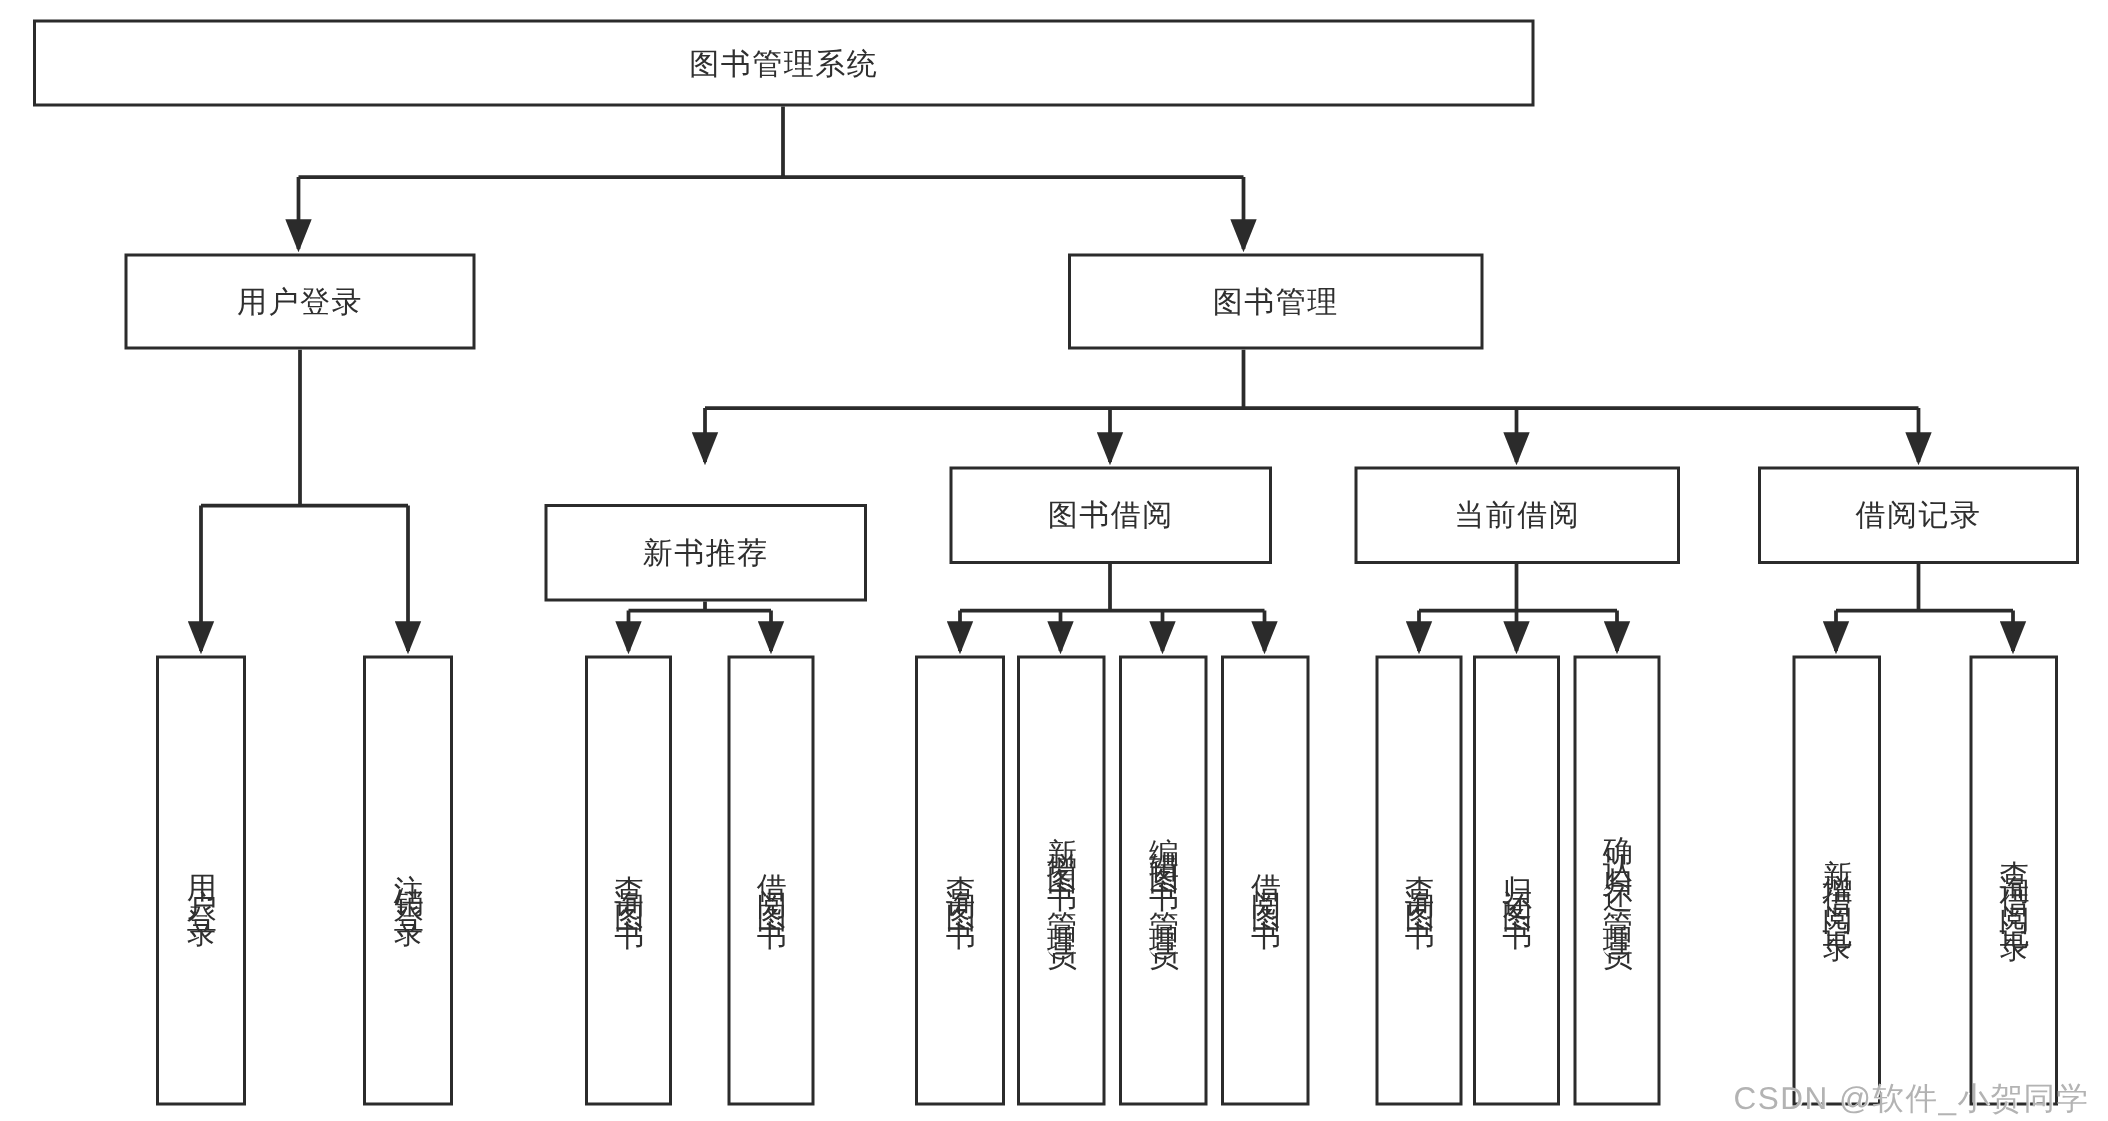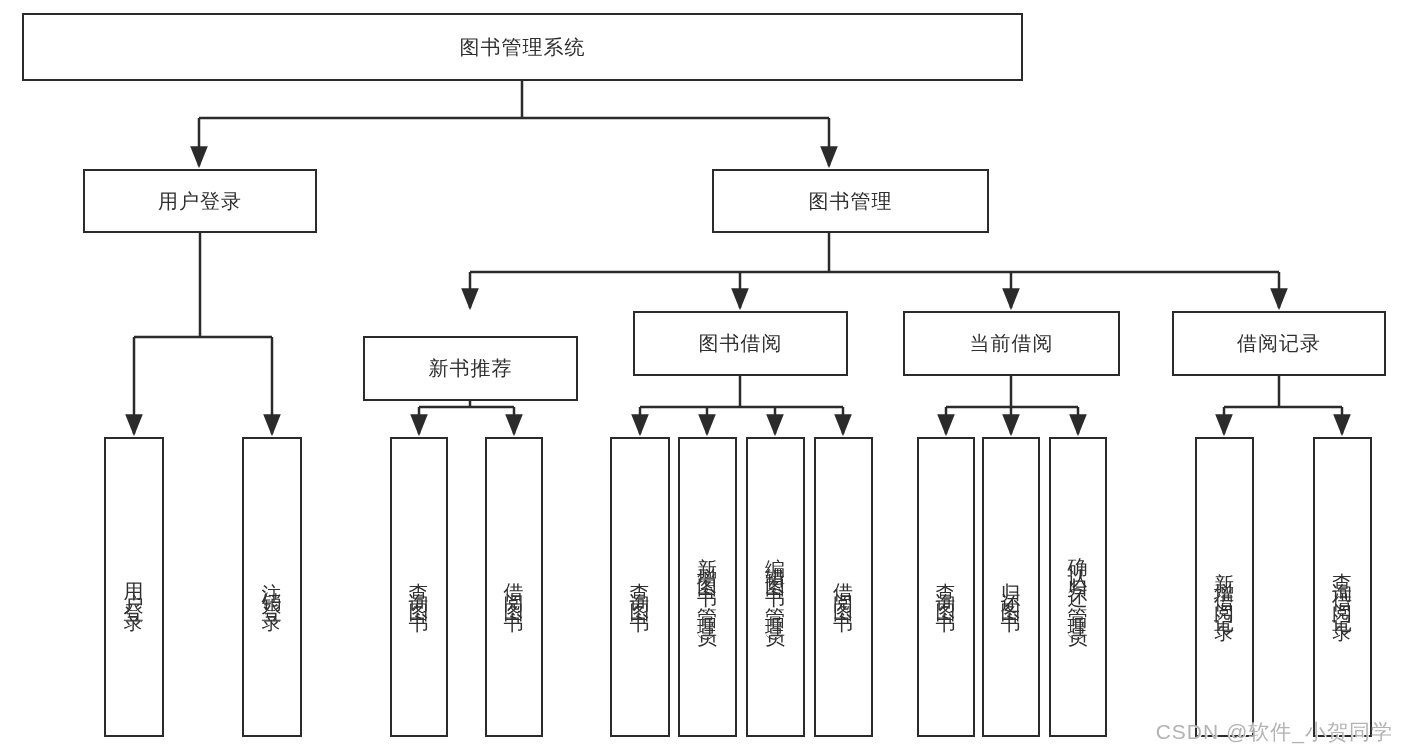--- a/index.html
+++ b/index.html
@@ -120,21 +120,21 @@
       <path class="wire" d="M1078,407 V434" marker-end="url(#ah)"></path>
     </g>
 
     <g>
       <path class="wire" d="M1279,376 V407 M1224,407 H1342"></path>
       <path class="wire" d="M1224,407 V434" marker-end="url(#ah)"></path>
       <path class="wire" d="M1342,407 V434" marker-end="url(#ah)"></path>
     </g>
   </svg>
 
-  <div class="box" style="left:22px; top:13px; width:1001px; height:68px;">图书管理系统</div>
+  <div class="box" style="left:22px; top:13px; width:1001px; height:58px;">图书管理系统</div>
 
   <div class="box" style="left:83px; top:169px; width:234px; height:64px;">用户登录</div>
   <div class="box" style="left:712px; top:169px; width:277px; height:64px;">图书管理</div>
 
   <div class="box" style="left:363px; top:311px; width:215px; height:65px;margin-top:25px;">新书推荐</div>
   <div class="box" style="left:633px; top:311px; width:215px; height:65px;">图书借阅</div>
   <div class="box" style="left:903px; top:311px; width:217px; height:65px;">当前借阅</div>
   <div class="box" style="left:1172px; top:311px; width:214px; height:65px;">借阅记录</div>
 
   <div class="box leaf" style="left:104px; top:437px; width:60px; height:300px;">用户登录</div>

